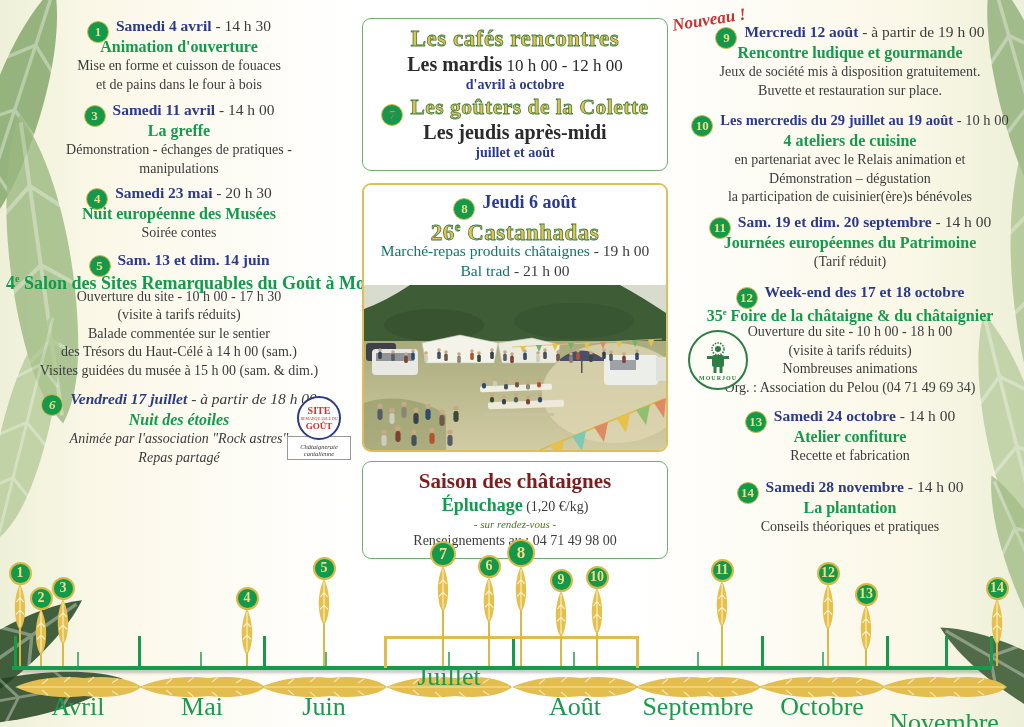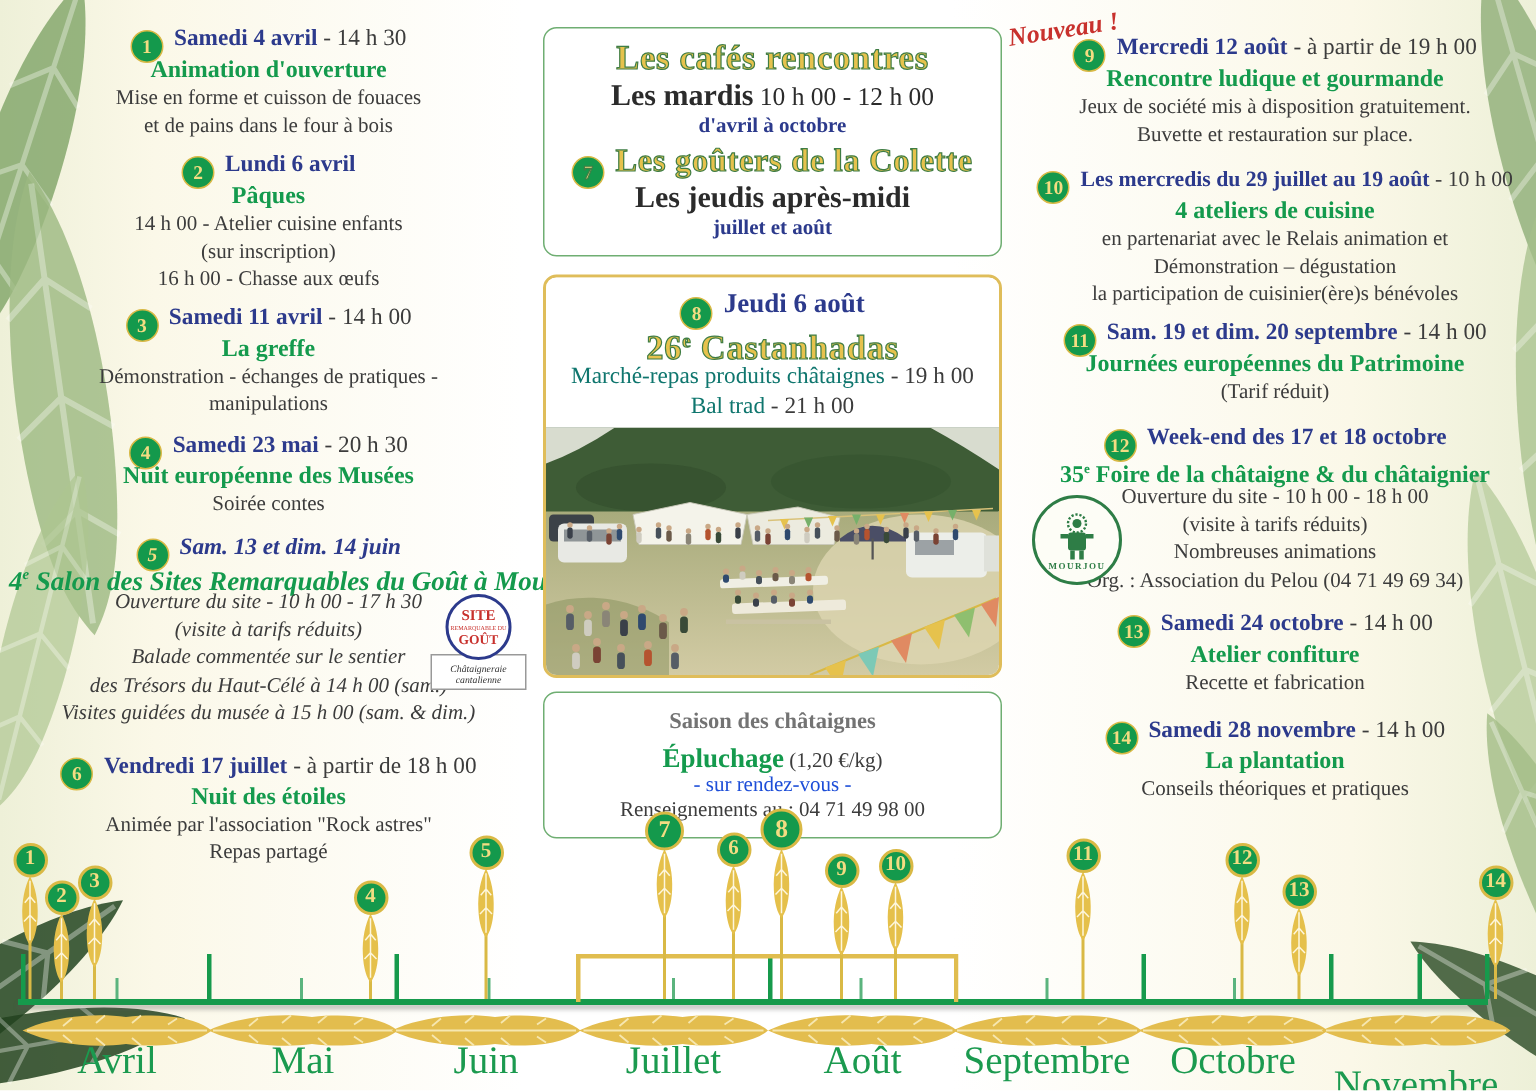--- a/index.html
+++ b/index.html
@@ -63,24 +63,24 @@
   .blue-sub { color:#2c3a8c; font-weight:bold; font-size:14px; height:18px; line-height:18px; }
   .box-gold { border:2px solid #dfbd5a; margin-bottom:9px; overflow:hidden; }
   .box2-head { padding:6px 2px 4px; background:#fff; }
   .box2-date { font-size:18px; height:23px; line-height:23px; color:#3c3c3c; }
   .box2-date .date { font-size:18px; }
   .box2-title { font-size:23px; height:27px; line-height:27px; }
   .box2-line { font-size:15.5px; color:#3c3c3c; height:20px; line-height:20px; }
   .green-part { color:#0f766e; }
   .photo { display:block; width:302px; height:165px; }
   .box3 { padding:7px 4px 9px; }
-  .box3-title { color:#737373; font-weight:bold; font-size:15px; height:25px; line-height:25px; }
+  .box3-title { color:#7f1d1d; font-weight:bold; font-size:21px; height:25px; line-height:25px; }
   .box3-line1 { height:22px; line-height:22px; font-size:14px; color:#3c3c3c; }
   .box3-line1 b { color:#149a4d; font-size:18px; }
-  .box3-line2 { font-size:14px; color:#1d4ed8; height:16px; line-height:16px; }
+  .box3-line2 { font-size:11px; color:#4d7c0f; height:16px; line-height:16px;font-style:italic; }
   .box3-line3 { font-size:14px; color:#3c3c3c; height:17px; line-height:17px; }
 
   
   .badge-gout { position:absolute; left:287px; top:396px; width:64px; text-align:center; }
   .badge-gout .circ {
     width:44px; height:44px; margin:0 auto; border-radius:50%;
     border:2.5px solid #2c3a8c; background:#fff; position:relative; z-index:2;
     display:flex; flex-direction:column; align-items:center; justify-content:center;
   }
   .badge-gout .t1 { color:#c8312d; font-weight:bold; font-size:10px; line-height:10px; }
@@ -140,27 +140,20 @@
     <use href="#leafv" fill="#a3bd87" opacity="0.8" transform="translate(975,470) rotate(-24 30 80) scale(1.6)"></use>
     <use href="#leafv" fill="#35542f" opacity="0.85" transform="translate(965,600) rotate(-60 30 80) scale(1.6)"></use>
   </svg>
 
   <div class="col col-left" id="left-events">
       <div class="event">
         <div class="date-line"><span class="num">1</span><span class="date">Samedi 4 avril</span><span class="rest"> - 14 h 30</span></div>
         <div class="title">Animation d'ouverture</div>
         <div class="detail">Mise en forme et cuisson de fouaces</div>
         <div class="detail">et de pains dans le four à bois</div>
-      </div>
-      <div class="event">
-        <div class="date-line"><span class="num">2</span><span class="date">Lundi 6 avril</span></div>
-        <div class="title">Pâques</div>
-        <div class="detail">14 h 00 - Atelier cuisine enfants</div>
-        <div class="detail">(sur inscription)</div>
-        <div class="detail">16 h 00 - Chasse aux œufs</div>
       </div>
       <div class="event">
         <div class="date-line"><span class="num">3</span><span class="date">Samedi 11 avril</span><span class="rest"> - 14 h 00</span></div>
         <div class="title">La greffe</div>
         <div class="detail">Démonstration - échanges de pratiques -</div>
         <div class="detail">manipulations</div>
       </div>
       <div class="event">
         <div class="date-line"><span class="num">4</span><span class="date">Samedi 23 mai</span><span class="rest"> - 20 h 30</span></div>
         <div class="title">Nuit européenne des Musées</div>
@@ -569,21 +562,21 @@
       <div class="month-label" style="left: 202px; top: 692px;">Mai</div>
       <div class="month-leaf" style="left: 324px; top: 674px;"><svg width="132" height="26" viewBox="0 0 132 26">
       <path d="M3,13 C22,4 50,1 72,4 C98,1 120,5 129,13 C120,21 98,25 72,22 C50,25 22,22 3,13 Z" fill="#e3bd4e"></path>
       <path d="M6,13 L126,13 M30,10 L36,5 M52,8 L58,3 M76,8 L82,3 M100,9 L106,5 M30,16 L36,21 M52,18 L58,23 M76,18 L82,23 M100,17 L106,21" stroke="#f6e7b0" stroke-width="1.2" fill="none"></path>
     </svg></div>
       <div class="month-label" style="left: 324px; top: 692px;">Juin</div>
       <div class="month-leaf" style="left: 449px; top: 674px;"><svg width="132" height="26" viewBox="0 0 132 26">
       <path d="M3,13 C22,4 50,1 72,4 C98,1 120,5 129,13 C120,21 98,25 72,22 C50,25 22,22 3,13 Z" fill="#e3bd4e"></path>
       <path d="M6,13 L126,13 M30,10 L36,5 M52,8 L58,3 M76,8 L82,3 M100,9 L106,5 M30,16 L36,21 M52,18 L58,23 M76,18 L82,23 M100,17 L106,21" stroke="#f6e7b0" stroke-width="1.2" fill="none"></path>
     </svg></div>
-      <div class="month-label" style="left: 449px; top: 692px;">Juillet</div>
+      <div class="month-label" style="left: 449px; top: 662px;">Juillet</div>
       <div class="month-leaf" style="left: 575px; top: 674px;"><svg width="132" height="26" viewBox="0 0 132 26">
       <path d="M3,13 C22,4 50,1 72,4 C98,1 120,5 129,13 C120,21 98,25 72,22 C50,25 22,22 3,13 Z" fill="#e3bd4e"></path>
       <path d="M6,13 L126,13 M30,10 L36,5 M52,8 L58,3 M76,8 L82,3 M100,9 L106,5 M30,16 L36,21 M52,18 L58,23 M76,18 L82,23 M100,17 L106,21" stroke="#f6e7b0" stroke-width="1.2" fill="none"></path>
     </svg></div>
       <div class="month-label" style="left: 575px; top: 692px;">Août</div>
       <div class="month-leaf" style="left: 698px; top: 674px;"><svg width="132" height="26" viewBox="0 0 132 26">
       <path d="M3,13 C22,4 50,1 72,4 C98,1 120,5 129,13 C120,21 98,25 72,22 C50,25 22,22 3,13 Z" fill="#e3bd4e"></path>
       <path d="M6,13 L126,13 M30,10 L36,5 M52,8 L58,3 M76,8 L82,3 M100,9 L106,5 M30,16 L36,21 M52,18 L58,23 M76,18 L82,23 M100,17 L106,21" stroke="#f6e7b0" stroke-width="1.2" fill="none"></path>
     </svg></div>
       <div class="month-label" style="left: 698px; top: 692px;">Septembre</div>

